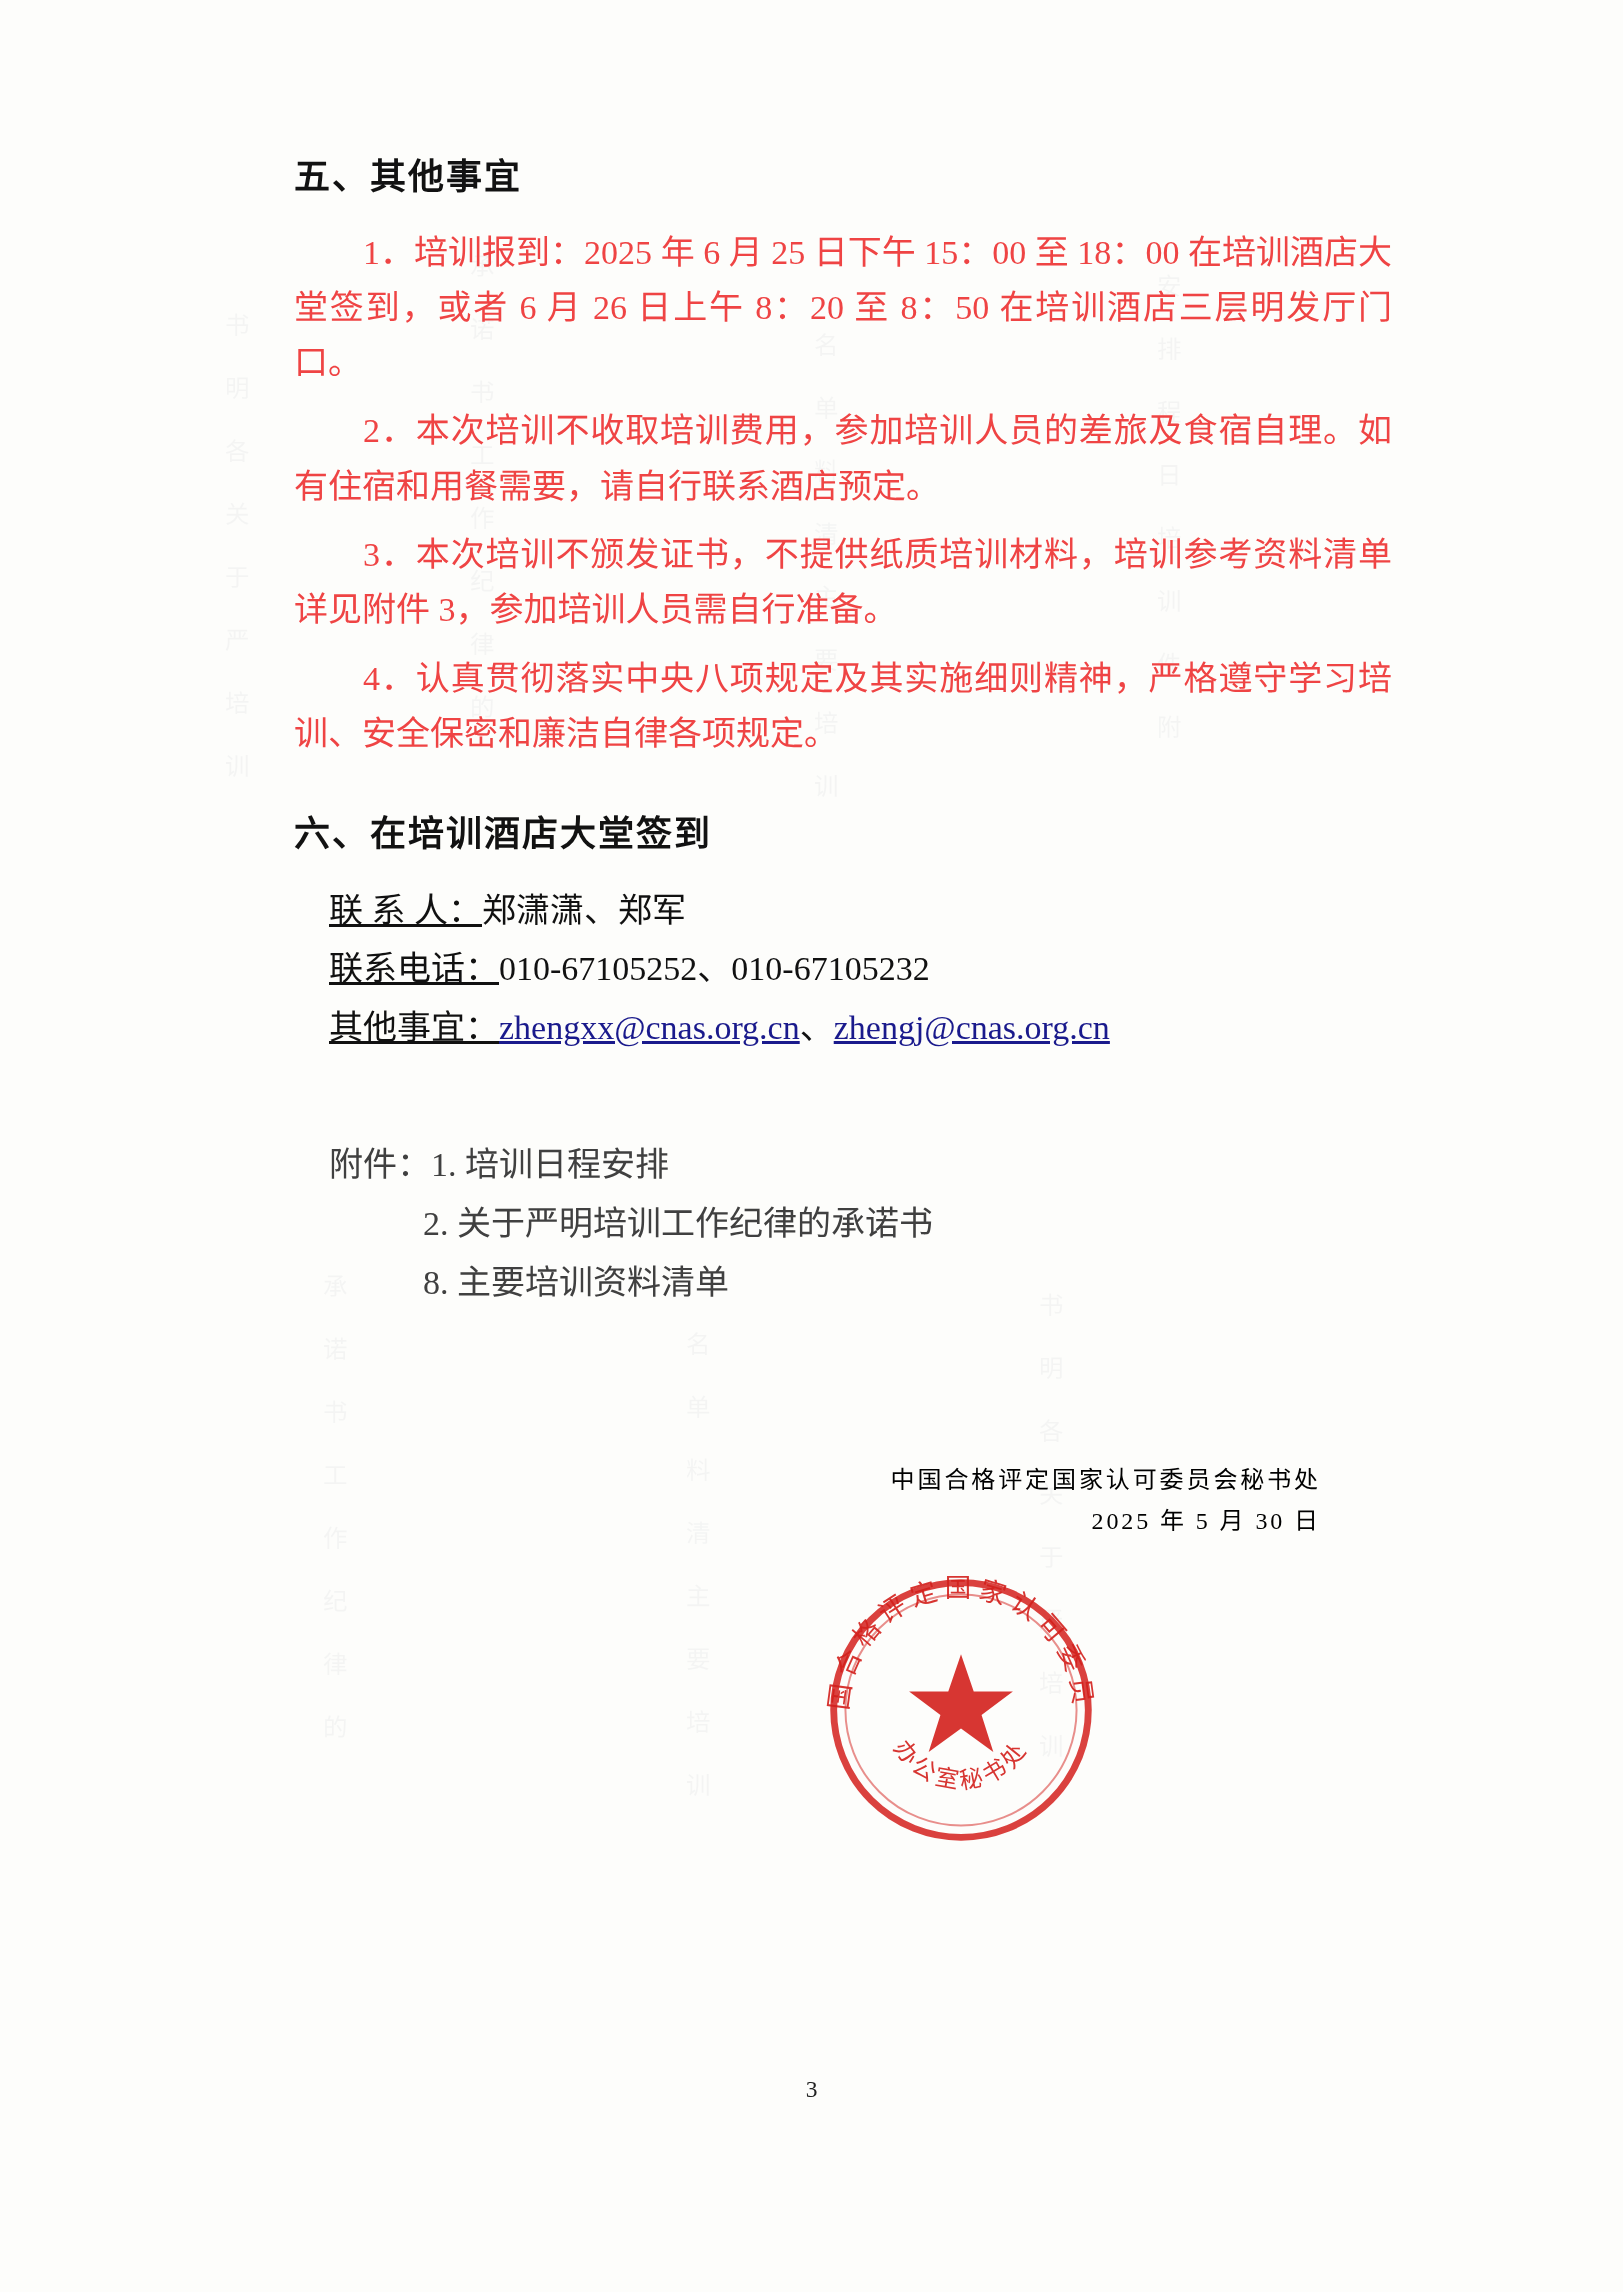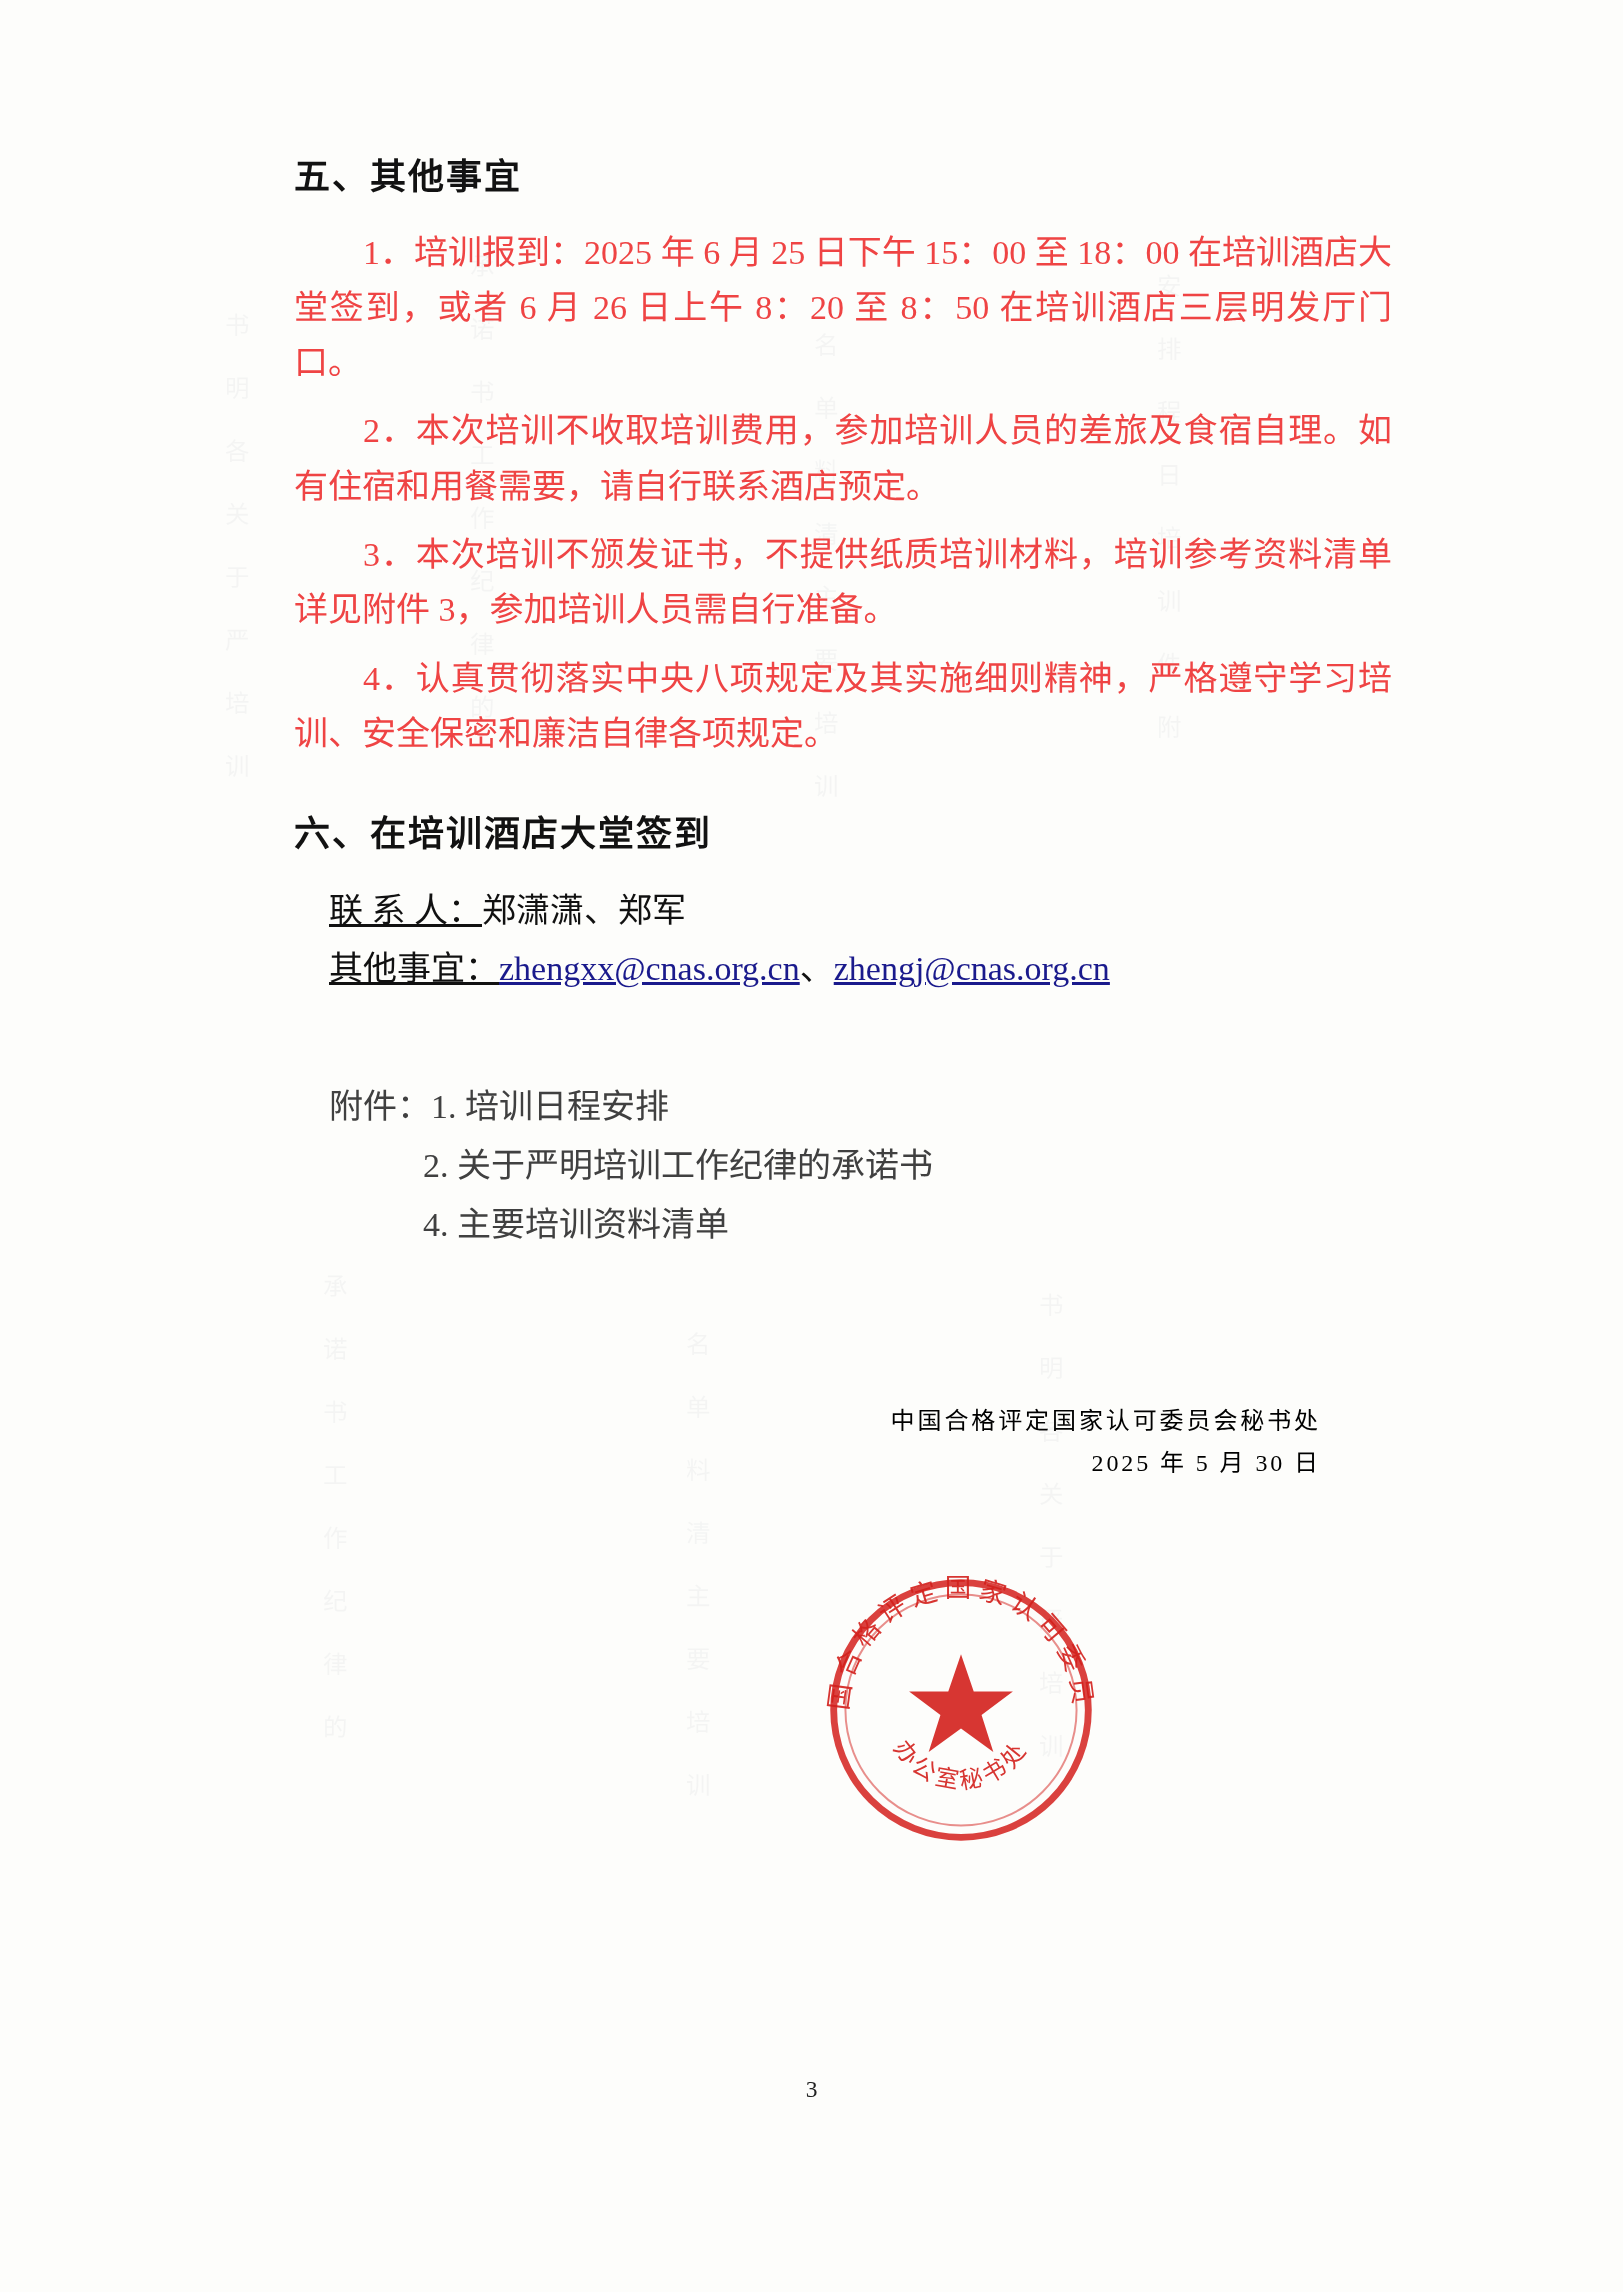--- a/index.html
+++ b/index.html
@@ -198,28 +198,29 @@
 
     <p class="para"><span class="indent"></span><span>3．本次培训不颁发证书，不提供纸质培训材料，培训参考资料清单详见附件 3，参加培训人员需自行准备。</span></p>
 
     <p class="para"><span class="indent"></span><span>4．认真贯彻落实中央八项规定及其实施细则精神，严格遵守学习培训、安全保密和廉洁自律各项规定。</span></p>
 
     <h2 class="section-heading second">六、在培训酒店大堂签到</h2>
 
     <div class="contact-block">
       <div class="contact-line"><span class="label">联 系 人：</span><span>郑潇潇、郑军</span></div>
 
+      <div class="contact-line"><span class="label">联系电话：</span><span>010-67105252、010-67105232</span></div>
 
       <div class="contact-line"><span class="label">其他事宜：</span><a class="mail" href="#">zhengxx@cnas.org.cn</a><span>、</span><a class="mail" href="#">zhengj@cnas.org.cn</a></div>
     </div>
 
     <div class="attach-block">
       <div class="attach-line"><span>附件：</span><span>1. 培训日程安排</span></div>
       <div class="attach-line sub">2. 关于严明培训工作纪律的承诺书</div>
-      <div class="attach-line sub">4. 主要培训资料清单</div>
+      <div class="attach-line sub">8. 主要培训资料清单</div>
     </div>
 
     <div class="signature">
       <div>中国合格评定国家认可委员会秘书处</div>
       <div>2025 年 5 月 30 日</div>
     </div>
 
   </div>
 
   <div class="seal">

